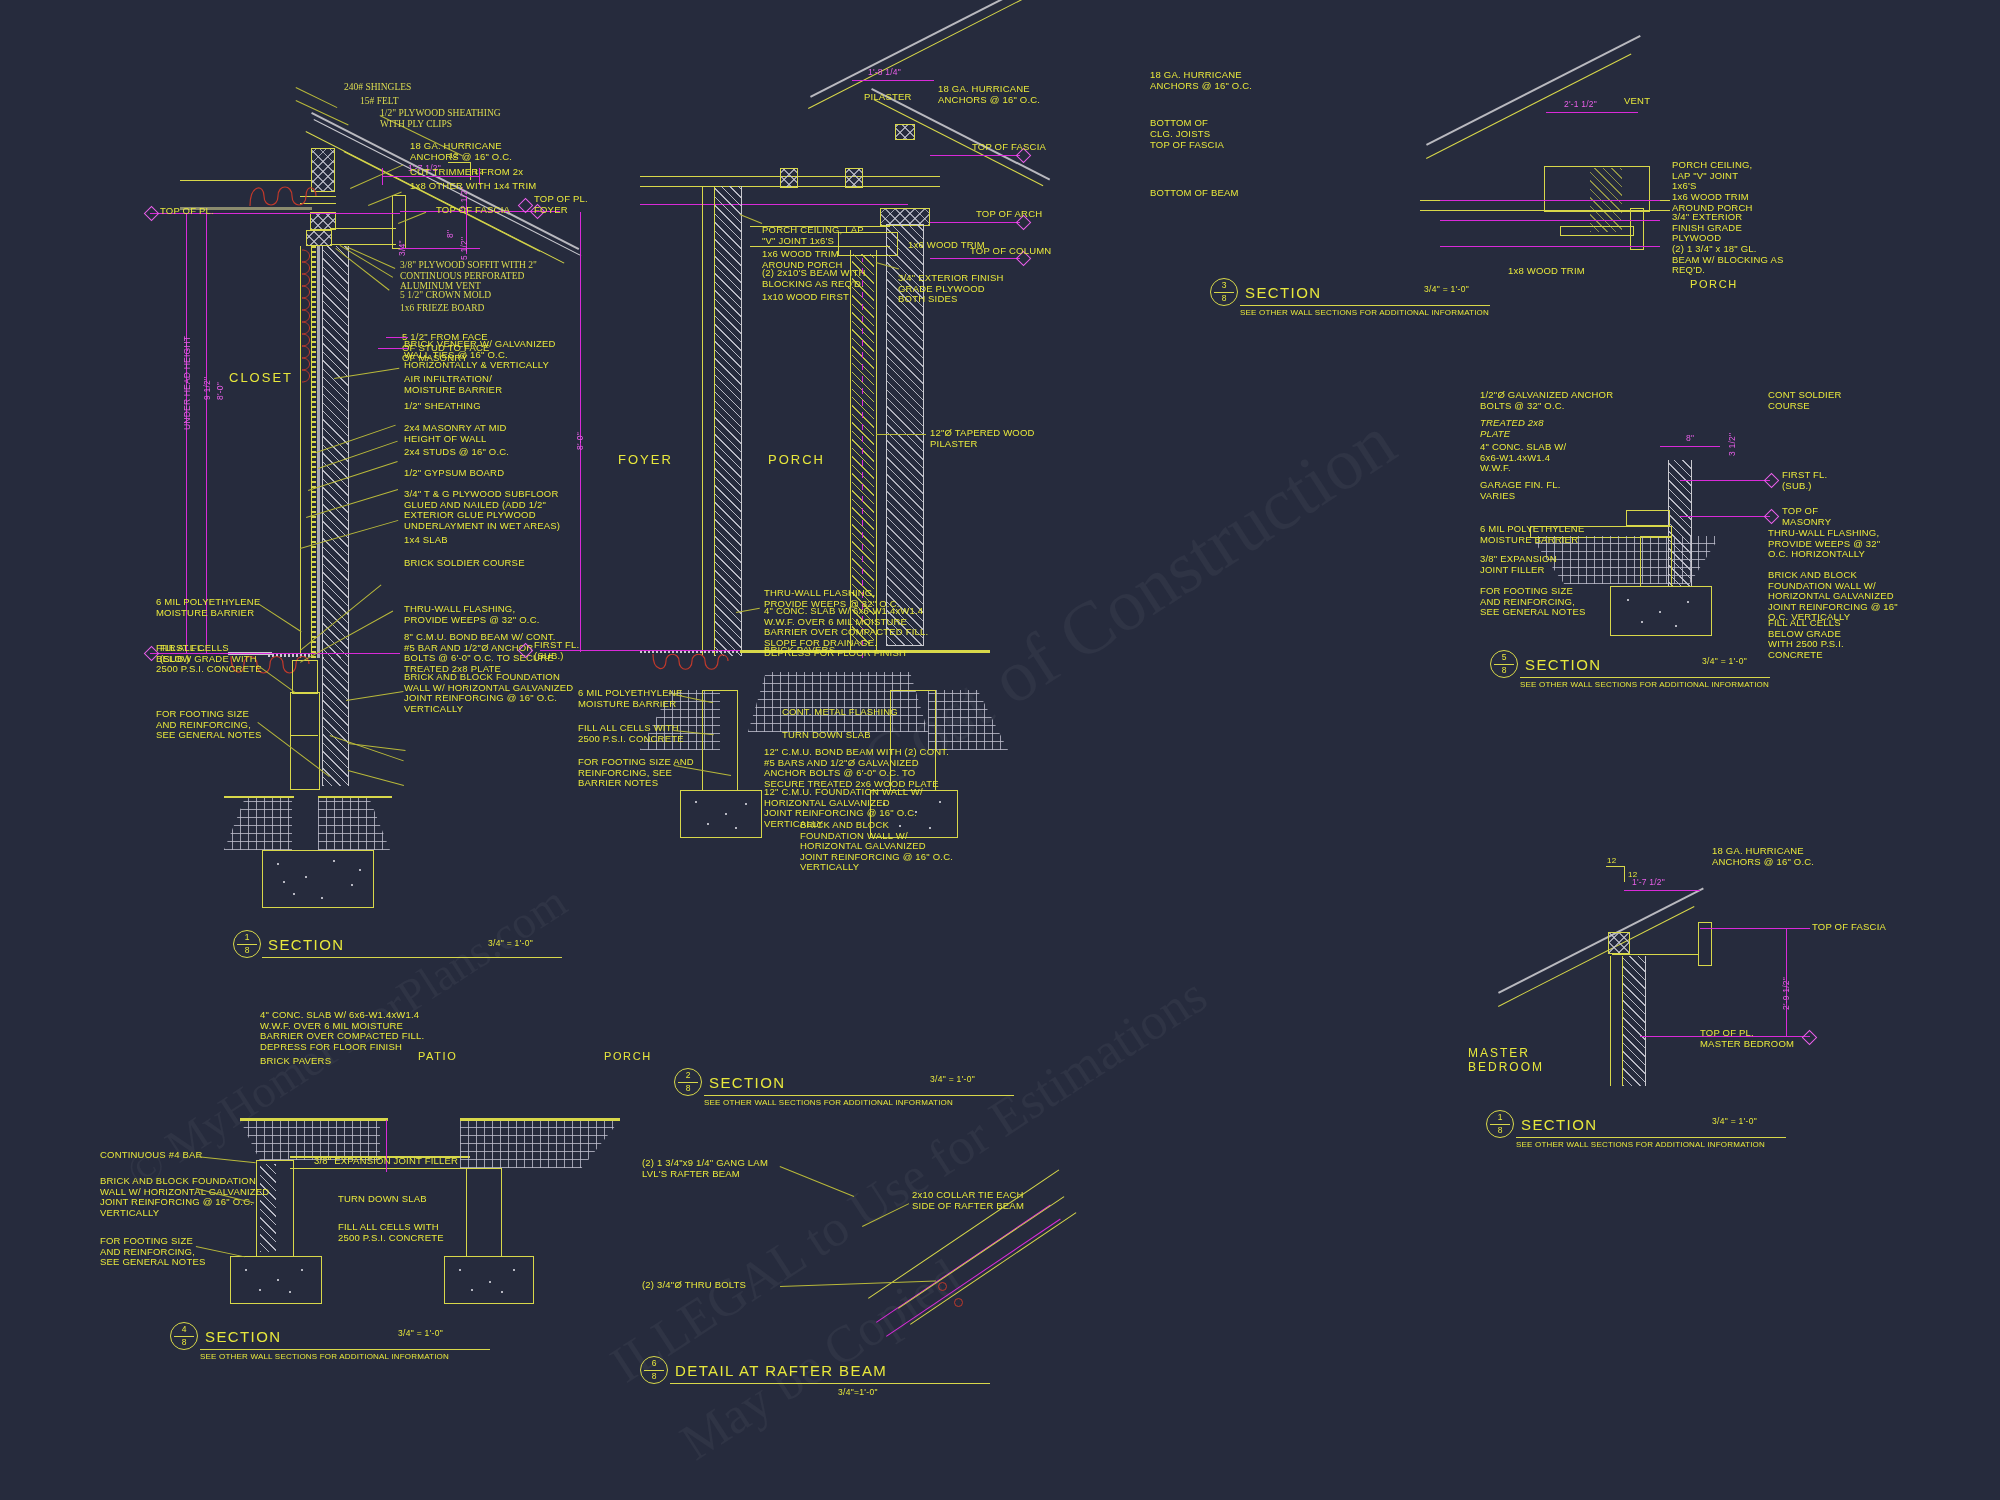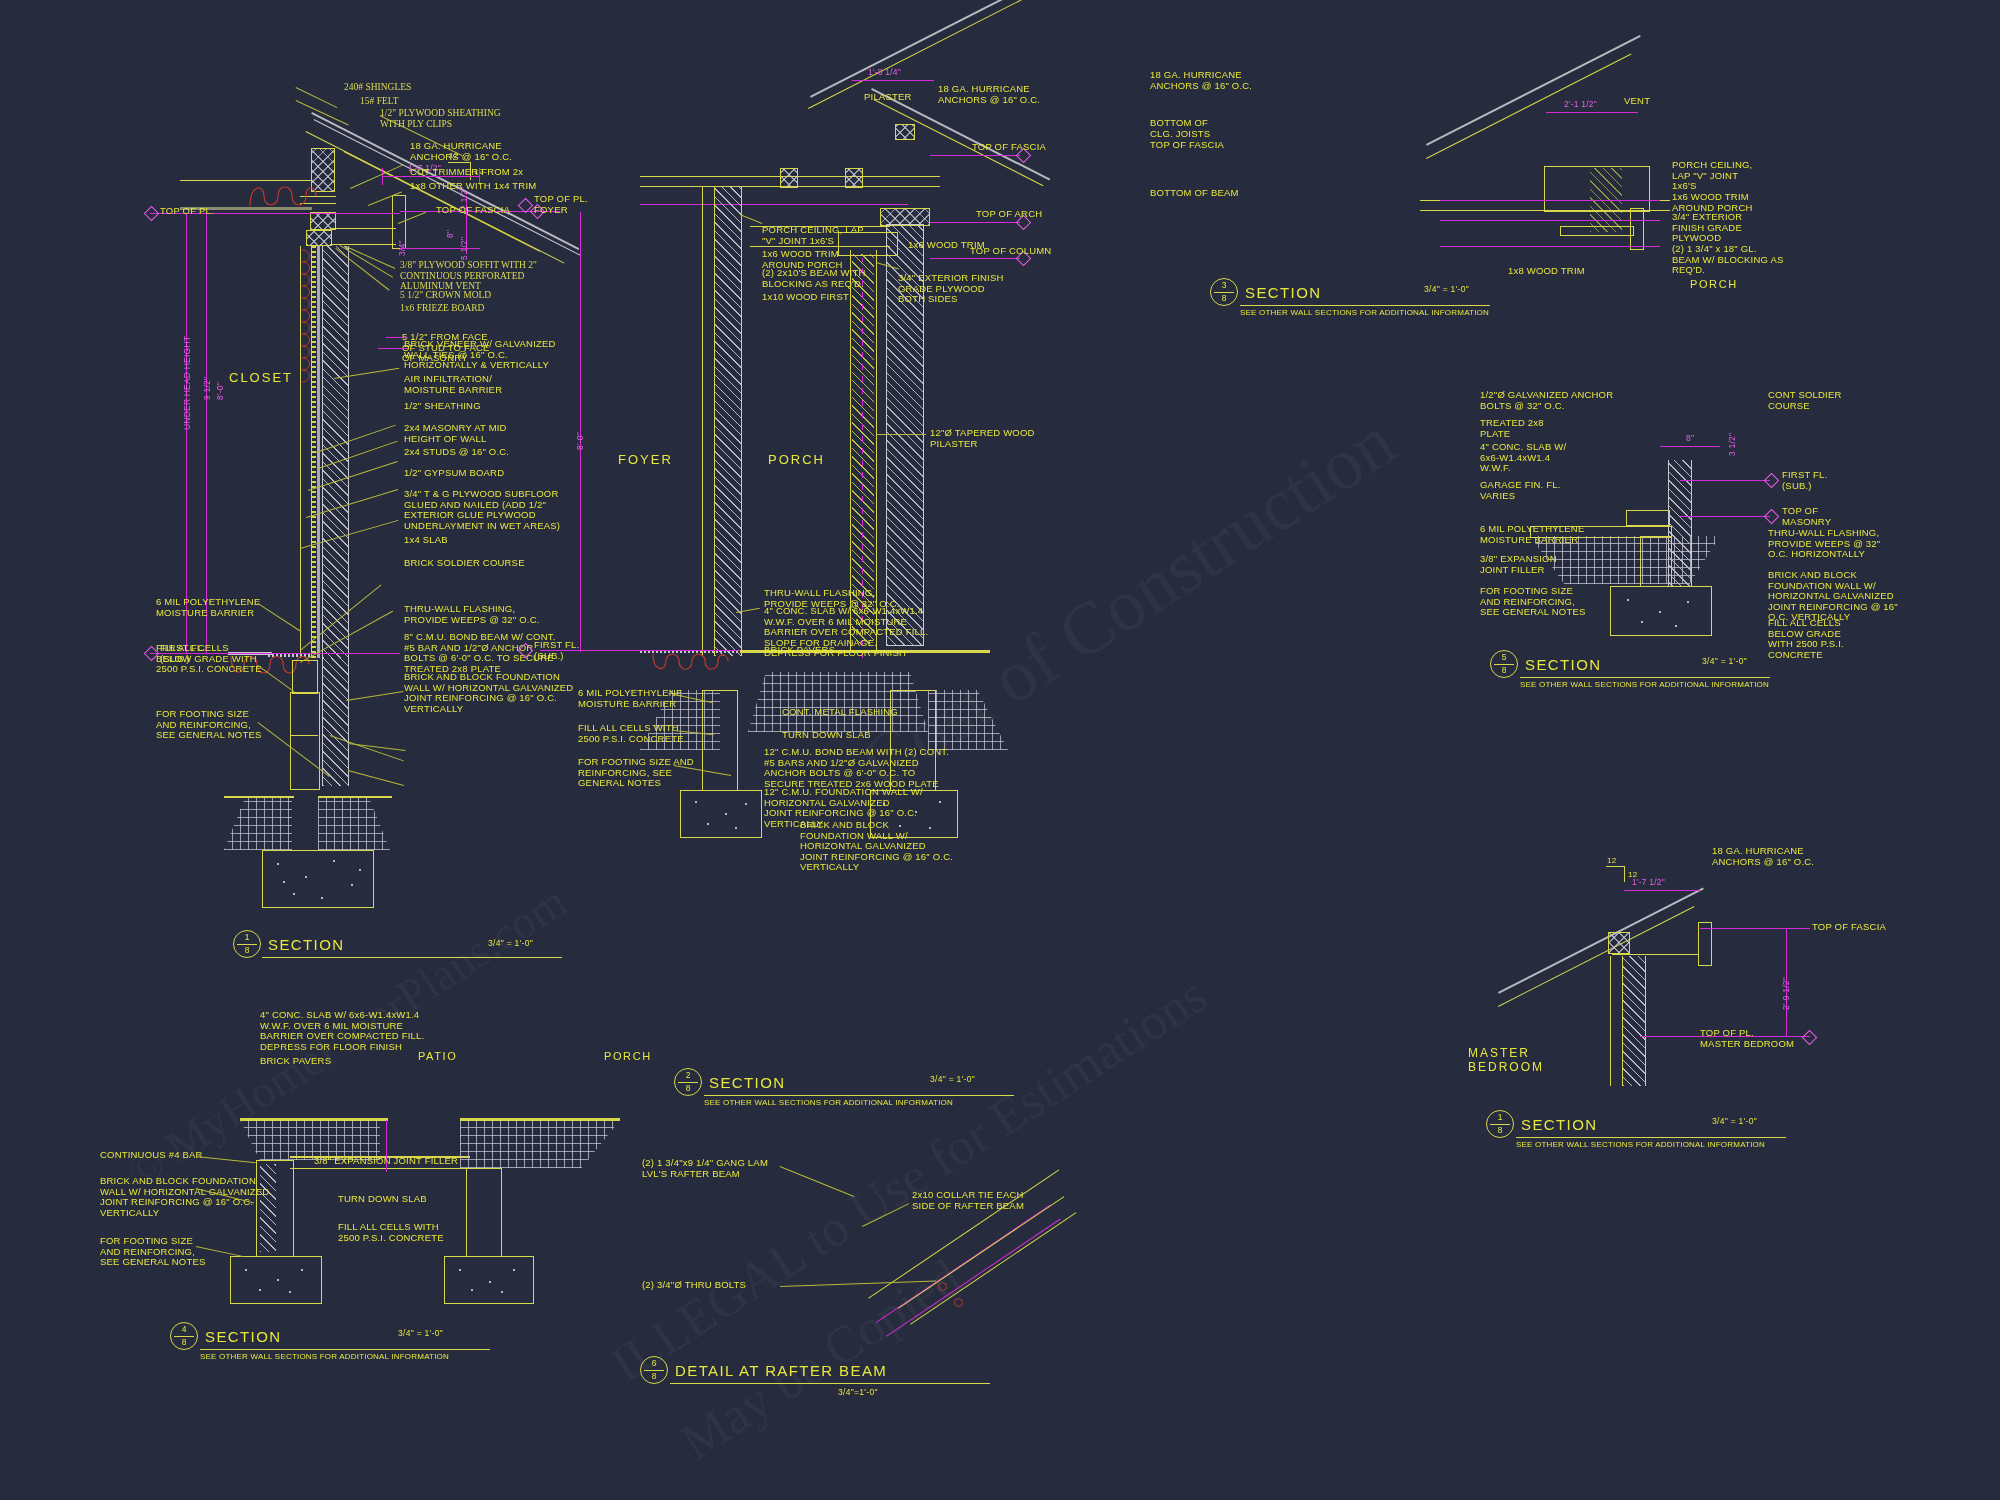--- a/index.html
+++ b/index.html
@@ -408,21 +408,21 @@
 HORIZONTAL GALVANIZED
 JOINT REINFORCING @ 16" O.C.
 VERTICALLY</div>
 
     <div class="note" style="left:-62px;top:688px;">6 MIL POLYETHYLENE
 MOISTURE BARRIER</div>
     <div class="note" style="left:-62px;top:723px;">FILL ALL CELLS WITH
 2500 P.S.I. CONCRETE</div>
     <div class="note" style="left:-62px;top:757px;">FOR FOOTING SIZE AND
 REINFORCING, SEE
-GENERAL NOTES</div>
+BARRIER NOTES</div>
     <div class="lead" style="left:34px;top:694px;width:40px;transform:rotate(12deg);"></div>
     <div class="lead" style="left:34px;top:730px;width:40px;transform:rotate(6deg);"></div>
     <div class="lead" style="left:34px;top:765px;width:58px;transform:rotate(10deg);"></div>
 
     <div class="lead" style="left:100px;top:214px;width:24px;transform:rotate(22deg);"></div>
     <div class="lead" style="left:236px;top:262px;width:24px;transform:rotate(16deg);"></div>
     <div class="lead" style="left:236px;top:434px;width:50px;transform:rotate(0deg);"></div>
     <div class="lead" style="left:96px;top:612px;width:24px;transform:rotate(-10deg);"></div>
 
     <div class="bubble" style="left:34px;top:1068px;">
@@ -518,21 +518,21 @@
 
     <div class="elevdia" style="left:266px;top:15px;"></div>
     <div class="note" style="left:282px;top:10px;">FIRST FL.
 (SUB.)</div>
     <div class="elevdia" style="left:266px;top:51px;"></div>
     <div class="note" style="left:282px;top:46px;">TOP OF
 MASONRY</div>
 
     <div class="note" style="left:-20px;top:-70px;">1/2"Ø GALVANIZED ANCHOR
 BOLTS @ 32" O.C.</div>
-    <div class="note" style="left:-20px;top:-42px;">TREATED 2x8
+    <div class="note" style="left:-20px;top:-42px;font-style:italic;">TREATED 2x8
 PLATE</div>
     <div class="note" style="left:-20px;top:-18px;">4" CONC. SLAB W/
 6x6-W1.4xW1.4
 W.W.F.</div>
     <div class="note" style="left:-20px;top:20px;">GARAGE FIN. FL.
 VARIES</div>
     <div class="note" style="left:-20px;top:64px;">6 MIL POLYETHYLENE
 MOISTURE BARRIER</div>
     <div class="note" style="left:-20px;top:94px;">3/8" EXPANSION
 JOINT FILLER</div>

